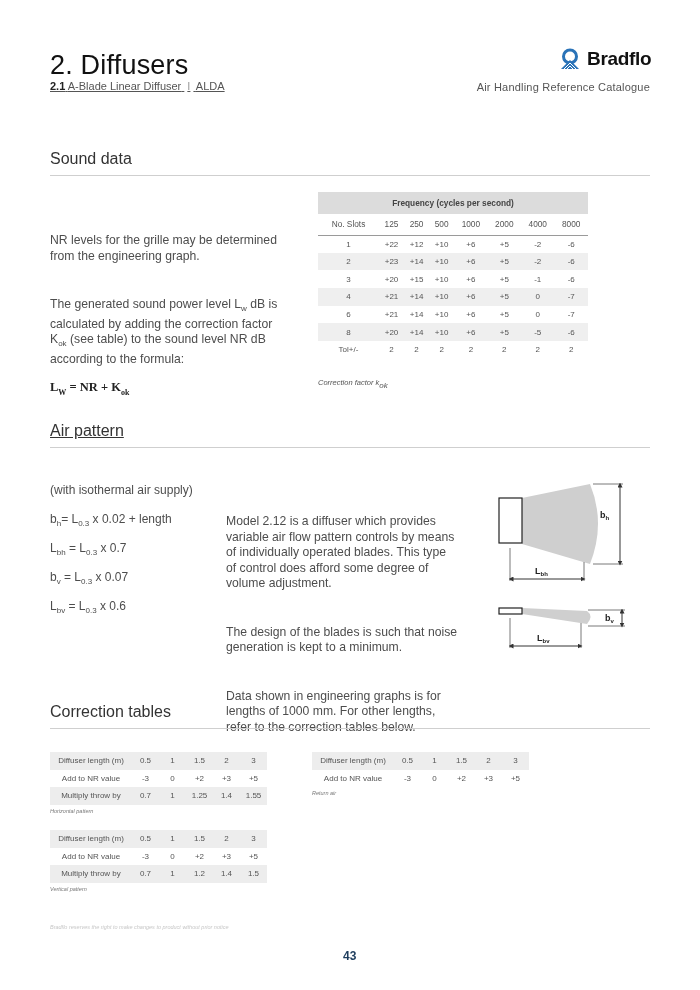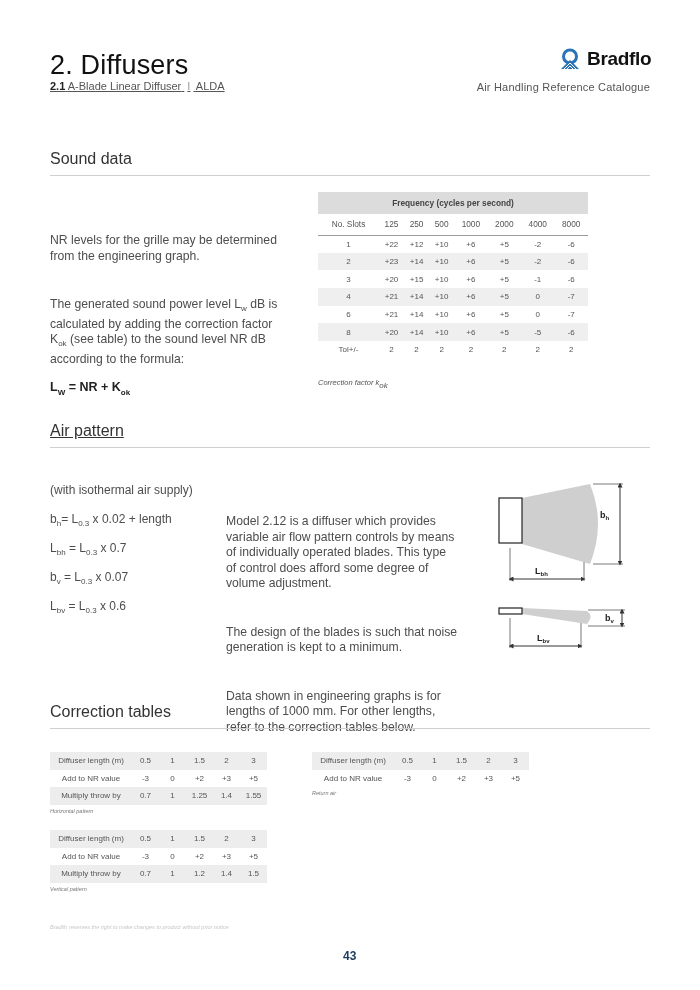--- a/index.html
+++ b/index.html
@@ -61,21 +61,21 @@
   </svg>
   <span class="logo-text">Bradflo</span>
 </div>
 <div class="abs catalogue">Air Handling Reference Catalogue</div>
 
 <div class="abs section-head" style="top:150px;">Sound data</div>
 
 <div class="abs body-text" style="left:50px; top:200px; width:235px;">
   <p>NR levels for the grille may be determined from the engineering graph.</p>
   <p><span>The generated sound power level L</span><sub>w</sub><span> dB is calculated by adding the correction factor K</span><sub>ok</sub><span> (see table) to the sound level NR dB according to the formula:</span></p>
-  <p class="bold-h" style="margin-top:4px;"><span>L</span><sub>W</sub><span> = NR + K</span><sub>ok</sub></p>
+  <p class="bold-h" style="margin-top:4px;font-family:Liberation Serif, serif;"><span>L</span><sub>W</sub><span> = NR + K</span><sub>ok</sub></p>
 </div>
 
 <table class="abs freq-table">
   <tbody>
       <tr>
         <th class="freq-head" colspan="8">Frequency (cycles per second)</th>
       </tr>
   <tr class="cols">
     <td>No. Slots</td>
     <td>125</td>

